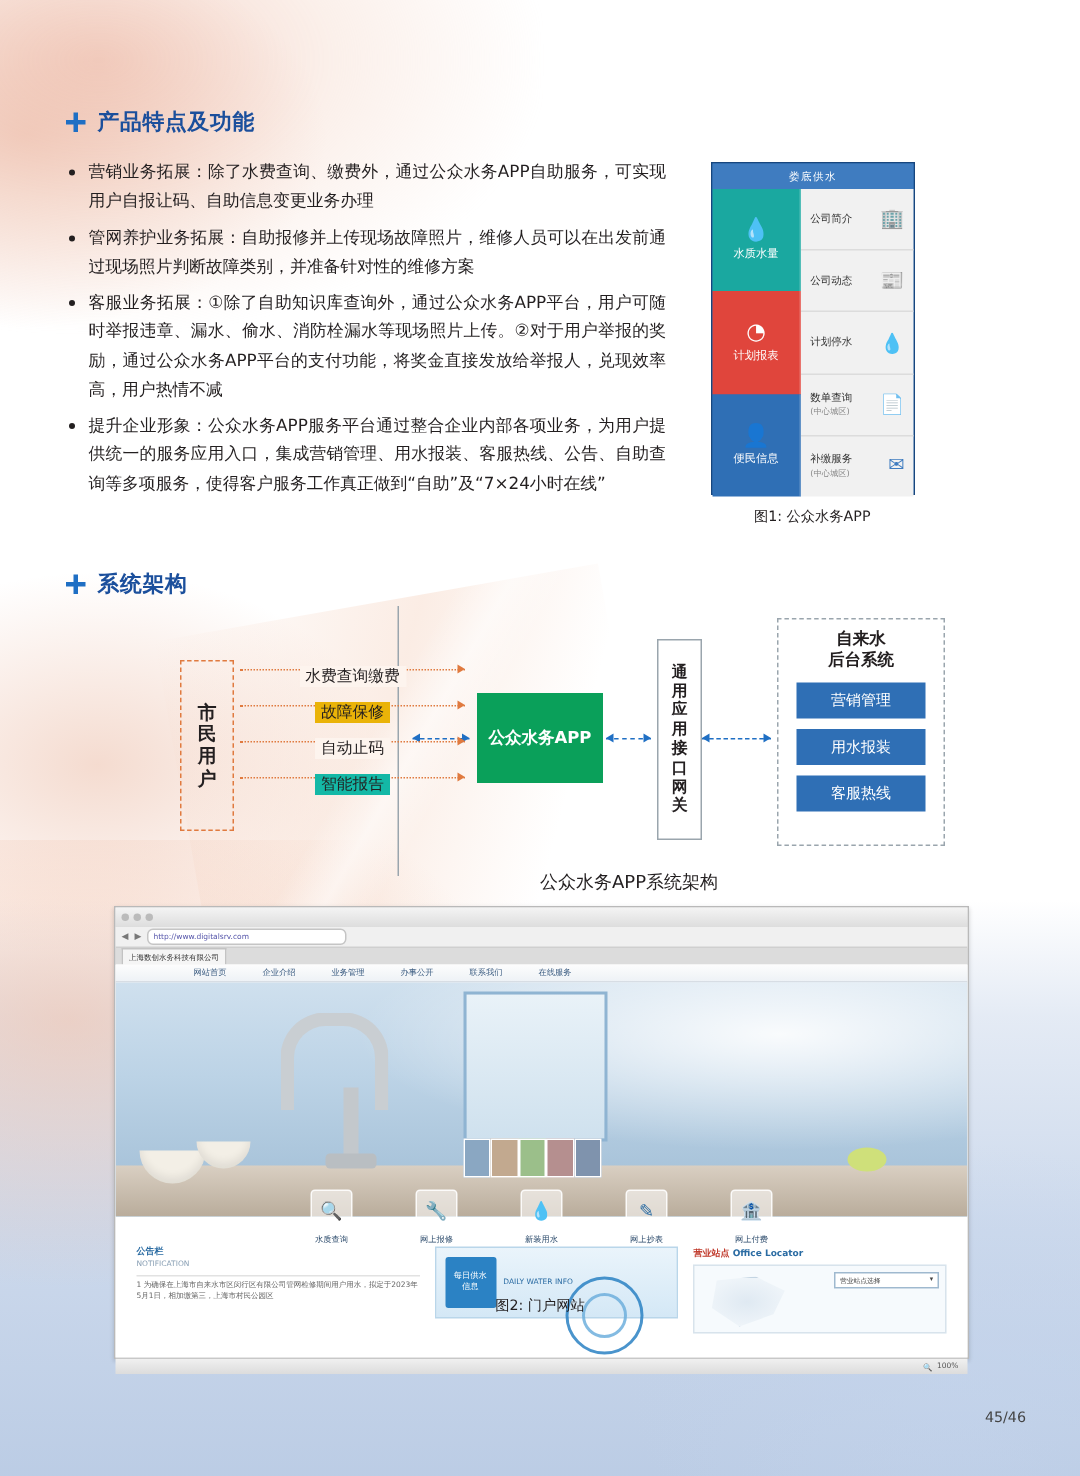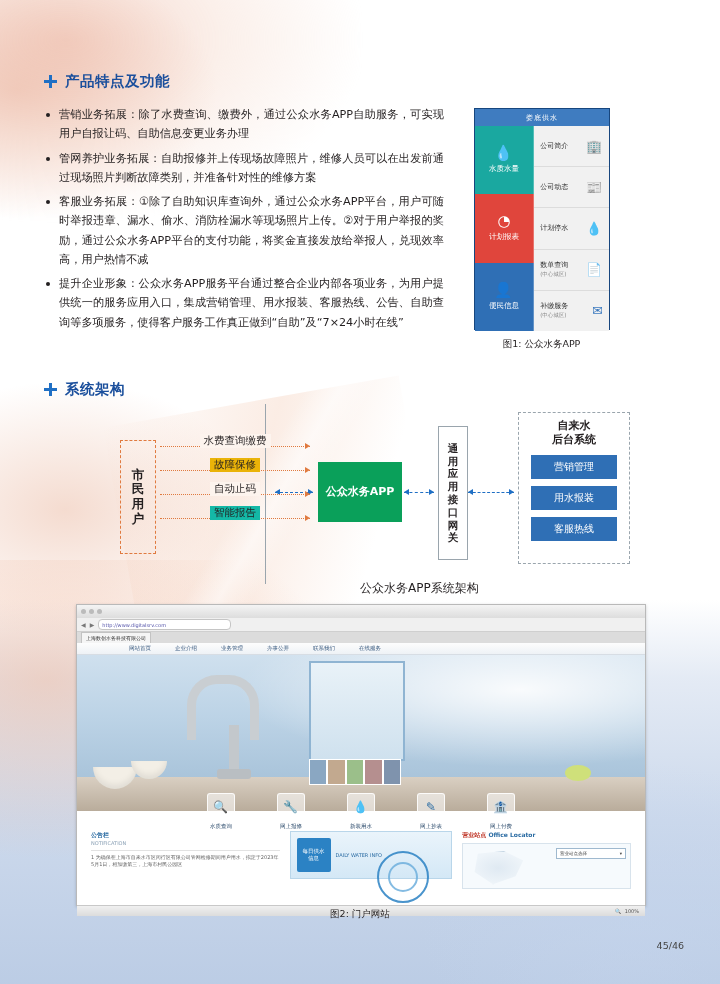--- a/index.html
+++ b/index.html
@@ -114,21 +114,21 @@
     position:absolute;border:1px dashed #e07a3f;
   }
   .user-box{
     left:60px;top:36px;width:34px;height:112px;
     display:flex;align-items:center;justify-content:center;
   }
   .user-txt{
     font-size:12.5px;font-weight:bold;line-height:1.18;width:15px;text-align:center;color:#231f20;
   }
   .flow-labels{position:absolute;left:100px;top:30px;width:150px;}
-  .flow-row{height:24px;display:flex;align-items:flex-start;justify-content:center;position:relative;}
+  .flow-row{height:24px;display:flex;align-items:flex-end;justify-content:center;position:relative;}
   .flow-row .lbl{
     font-size:10.5px;color:#231f20;background:transparent;padding:0 4px;z-index:2;
   }
   .flow-row .line{
     position:absolute;left:0;right:0;top:50%;border-top:1px dotted #e07a3f;z-index:1;
   }
   .flow-row .arrow{
     position:absolute;top:50%;width:0;height:0;margin-top:-3px;
     border-top:3px solid transparent;border-bottom:3px solid transparent;z-index:3;
   }
@@ -294,21 +294,21 @@
     display:flex;align-items:center;justify-content:flex-end;font-size:5px;color:#555;padding-right:6px;gap:3px;
   }
   .ripple{
     position:absolute;left:300px;top:208px;width:48px;height:48px;border:2px solid #2b82c4;border-radius:50%;
     opacity:.85;
   }
   .ripple:after{
     content:"";position:absolute;left:9px;top:9px;width:26px;height:26px;border:2px solid #6fb0dd;border-radius:50%;
   }
   .fig2-cap{
-    position:absolute;left:0;top:908px;width:720px;text-align:center;font-size:9.5px;color:#231f20;
+    position:absolute;left:0;top:864px;width:720px;text-align:center;font-size:9.5px;color:#231f20;
   }
   .page-num{
     position:absolute;right:36px;top:940px;font-size:9.5px;color:#444;
   }
 </style>
 </head>
 <body>
 
 <div class="bg-wash wash-tl"></div>
 <div class="bg-wash wash-tl2"></div>

